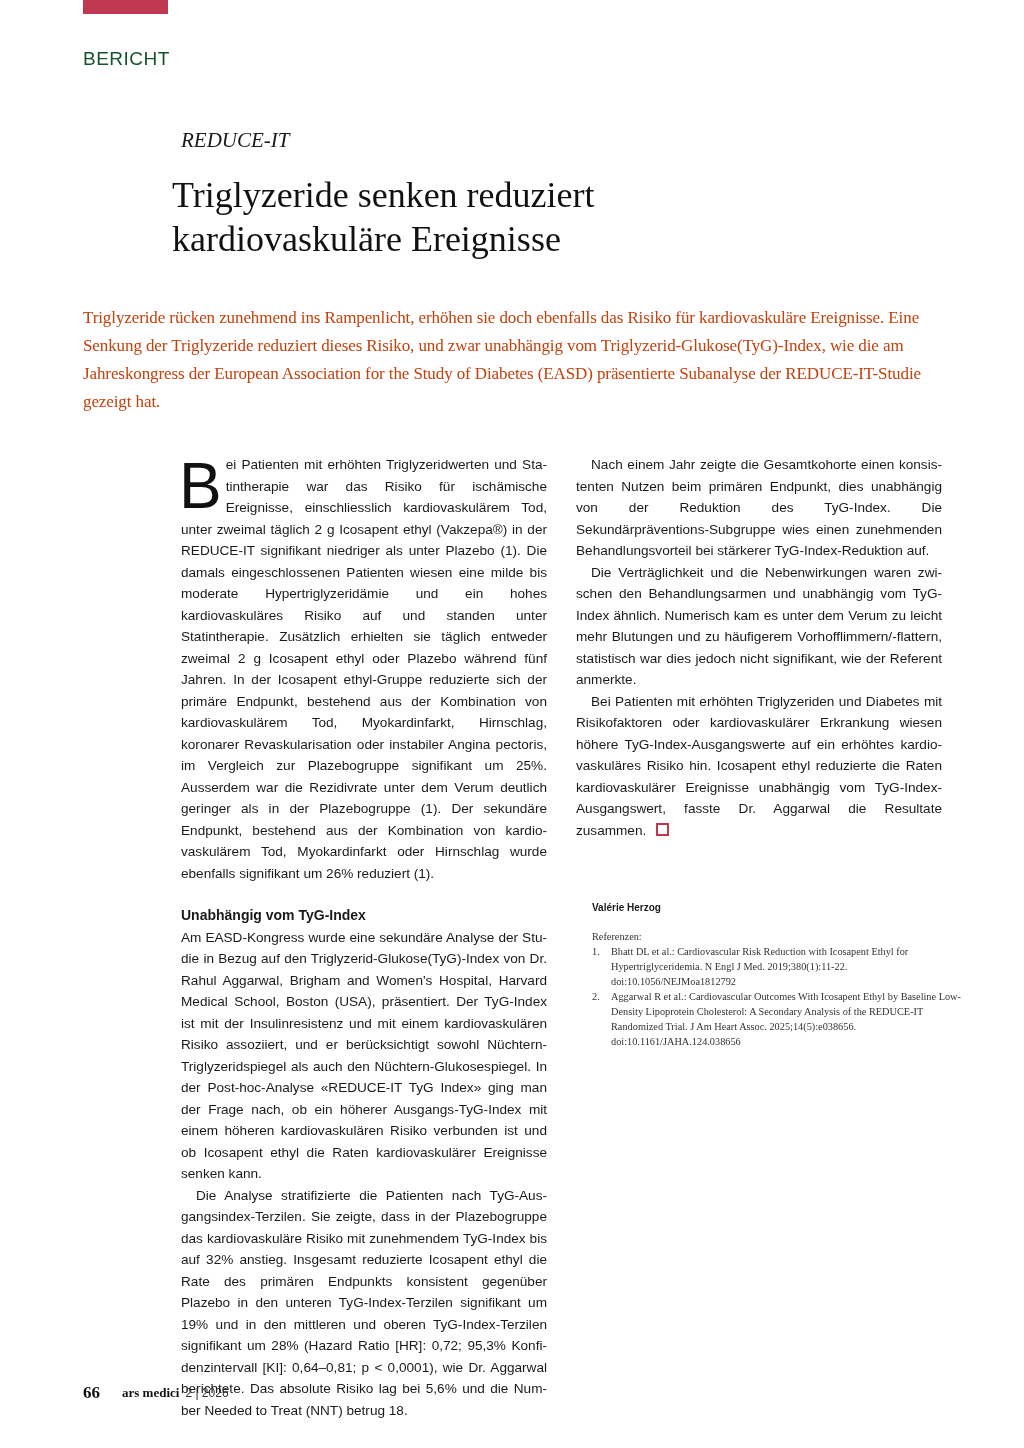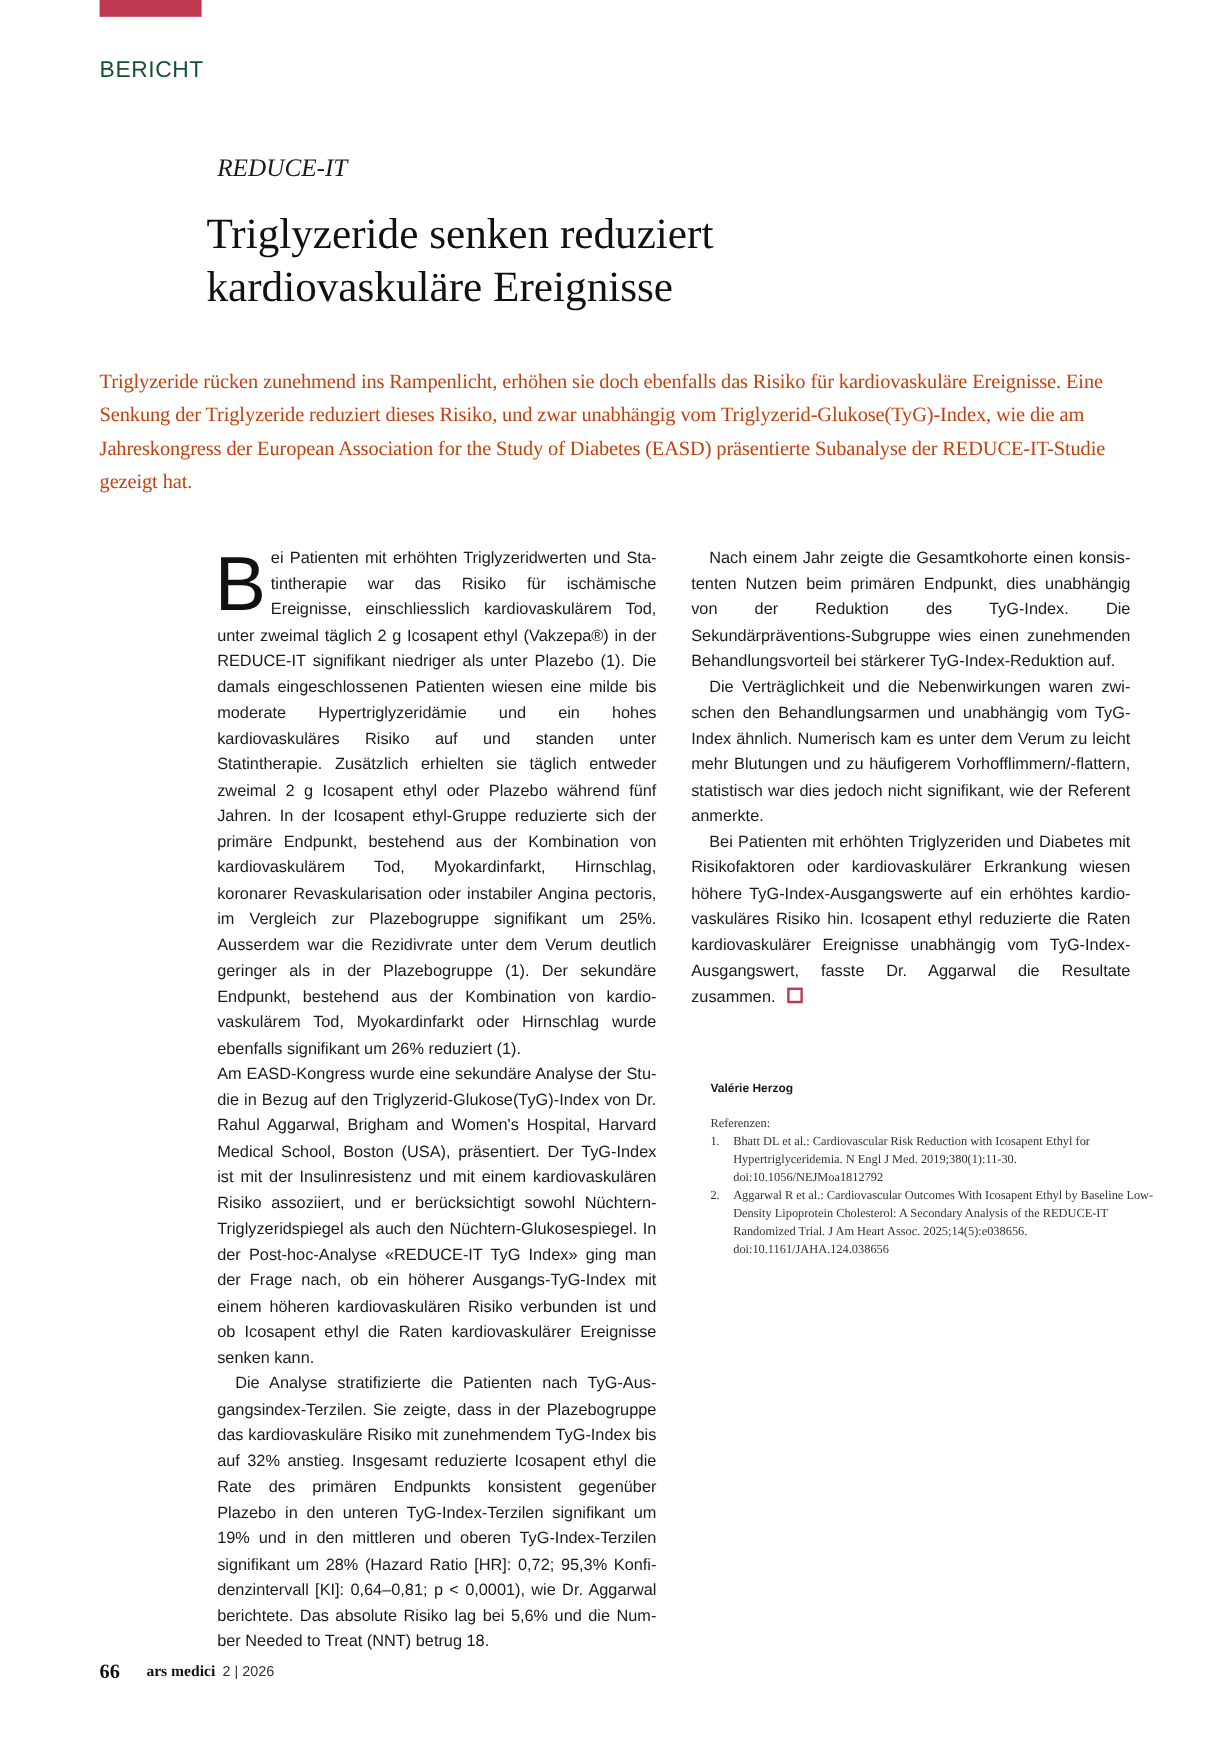--- a/index.html
+++ b/index.html
@@ -80,37 +80,38 @@
 
 <div class="top-bar"></div>
 <div class="section-label">BERICHT</div>
 
 <div class="kicker">REDUCE-IT</div>
 <h1 class="title">Triglyzeride senken reduziert kardiovaskuläre Ereignisse</h1>
 <p class="lead">Triglyzeride rücken zunehmend ins Rampenlicht, erhöhen sie doch ebenfalls das Risiko für kardiovaskuläre Ereignisse. Eine Senkung der Triglyzeride reduziert dieses Risiko, und zwar unabhängig vom Triglyzerid-Glukose(TyG)-Index, wie die am Jahreskongress der European Association for the Study of Diabetes (EASD) präsentierte Subanalyse der REDUCE-IT-Studie gezeigt hat.</p>
 
 <div class="col col-left">
   <p><span class="dropcap">B</span><span>ei Patienten mit erhöhten Triglyzeridwerten und Sta­tintherapie war das Risiko für ischämische Ereignisse, einschliesslich kardiovaskulärem Tod, unter zweimal täglich 2 g Icosapent ethyl (Vakzepa®) in der REDUCE-IT signifikant niedriger als unter Plazebo (1). Die damals ein­geschlossenen Patienten wiesen eine milde bis moderate Hypertriglyzeridämie und ein hohes kardiovaskuläres Risiko auf und standen unter Statintherapie. Zusätzlich erhielten sie täglich entweder zweimal 2 g Icosapent ethyl oder Pla­zebo während fünf Jahren. In der Icosapent ethyl-Gruppe reduzierte sich der primäre Endpunkt, bestehend aus der Kombination von kardiovaskulärem Tod, Myokardinfarkt, Hirnschlag, koronarer Revaskularisation oder instabiler Angina pectoris, im Vergleich zur Plazebogruppe signifikant um 25%. Ausserdem war die Rezidivrate unter dem Verum deutlich geringer als in der Plazebogruppe (1). Der sekun­däre Endpunkt, bestehend aus der Kombination von kardio­vaskulärem Tod, Myokardinfarkt oder Hirnschlag wurde ebenfalls signifikant um 26% reduziert (1).</span></p>
+  <p class="subhead">Unabhängig vom TyG-Index</p>
   <p>Am EASD-Kongress wurde eine sekundäre Analyse der Stu­die in Bezug auf den Triglyzerid-Glukose(TyG)-Index von Dr. Rahul Aggarwal, Brigham and Women's Hospital, Harvard Medical School, Boston (USA), präsentiert. Der TyG-Index ist mit der Insulinresistenz und mit einem kardiovaskulären Risiko assoziiert, und er berücksichtigt sowohl Nüchtern-Triglyzeridspiegel als auch den Nüchtern-Glukosespiegel. In der Post-hoc-Analyse «REDUCE-IT TyG Index» ging man der Frage nach, ob ein höherer Ausgangs-TyG-Index mit einem höheren kardiovaskulären Risiko verbunden ist und ob Icosapent ethyl die Raten kardiovaskulärer Ereignisse senken kann.</p>
   <p class="indent">Die Analyse stratifizierte die Patienten nach TyG-Aus­gangsindex-Terzilen. Sie zeigte, dass in der Plazebogruppe das kardiovaskuläre Risiko mit zunehmendem TyG-Index bis auf 32% anstieg. Insgesamt reduzierte Icosapent ethyl die Rate des primären Endpunkts konsistent gegenüber Plazebo in den unteren TyG-Index-Terzilen signifikant um 19% und in den mittleren und oberen TyG-Index-Terzilen signifikant um 28% (Hazard Ratio [HR]: 0,72; 95,3% Konfi­denzintervall [KI]: 0,64–0,81; p &lt; 0,0001), wie Dr. Aggarwal berichtete. Das absolute Risiko lag bei 5,6% und die Num­ber Needed to Treat (NNT) betrug 18.</p>
 </div>
 
 <div class="col col-right">
   <p class="indent">Nach einem Jahr zeigte die Gesamtkohorte einen konsis­tenten Nutzen beim primären Endpunkt, dies unabhängig von der Reduktion des TyG-Index. Die Sekundärpräventions-Subgruppe wies einen zunehmenden Behandlungsvorteil bei stärkerer TyG-Index-Reduktion auf.</p>
   <p class="indent">Die Verträglichkeit und die Nebenwirkungen waren zwi­schen den Behandlungsarmen und unabhängig vom TyG-Index ähnlich. Numerisch kam es unter dem Verum zu leicht mehr Blutungen und zu häufigerem Vorhofflimmern/-flat­tern, statistisch war dies jedoch nicht signifikant, wie der Referent anmerkte.</p>
   <p class="indent"><span>Bei Patienten mit erhöhten Triglyzeriden und Diabetes mit Risikofaktoren oder kardiovaskulärer Erkrankung wiesen höhere TyG-Index-Ausgangswerte auf ein erhöhtes kardio­vaskuläres Risiko hin. Icosapent ethyl reduzierte die Raten kardiovaskulärer Ereignisse unabhängig vom TyG-Index-Aus­gangswert, fasste Dr. Aggarwal die Resultate zusammen.</span><span class="end-mark"></span></p>
 </div>
 
 <div class="meta">
   <p class="author">Valérie Herzog</p>
   <p class="refs-label">Referenzen:</p>
   <ol class="refs">
     <li>
       <span class="num">1.</span>
-      <span>Bhatt DL et al.: Cardiovascular Risk Reduction with Icosapent Ethyl for Hypertriglyceridemia. N Engl J Med. 2019;380(1):11-30. doi:10.1056/NEJMoa1812792</span>
+      <span>Bhatt DL et al.: Cardiovascular Risk Reduction with Icosapent Ethyl for Hypertriglyceridemia. N Engl J Med. 2019;380(1):11-22. doi:10.1056/NEJMoa1812792</span>
     </li>
     <li>
       <span class="num">2.</span>
       <span>Aggarwal R et al.: Cardiovascular Outcomes With Icosapent Ethyl by Baseline Low-Density Lipoprotein Cholesterol: A Secondary Analysis of the REDUCE-IT Randomized Trial. J Am Heart Assoc. 2025;14(5):e038656. doi:10.1161/JAHA.124.038656</span>
     </li>
   </ol>
 </div>
 
 <div class="footer">
   <span class="page-num">66</span>

